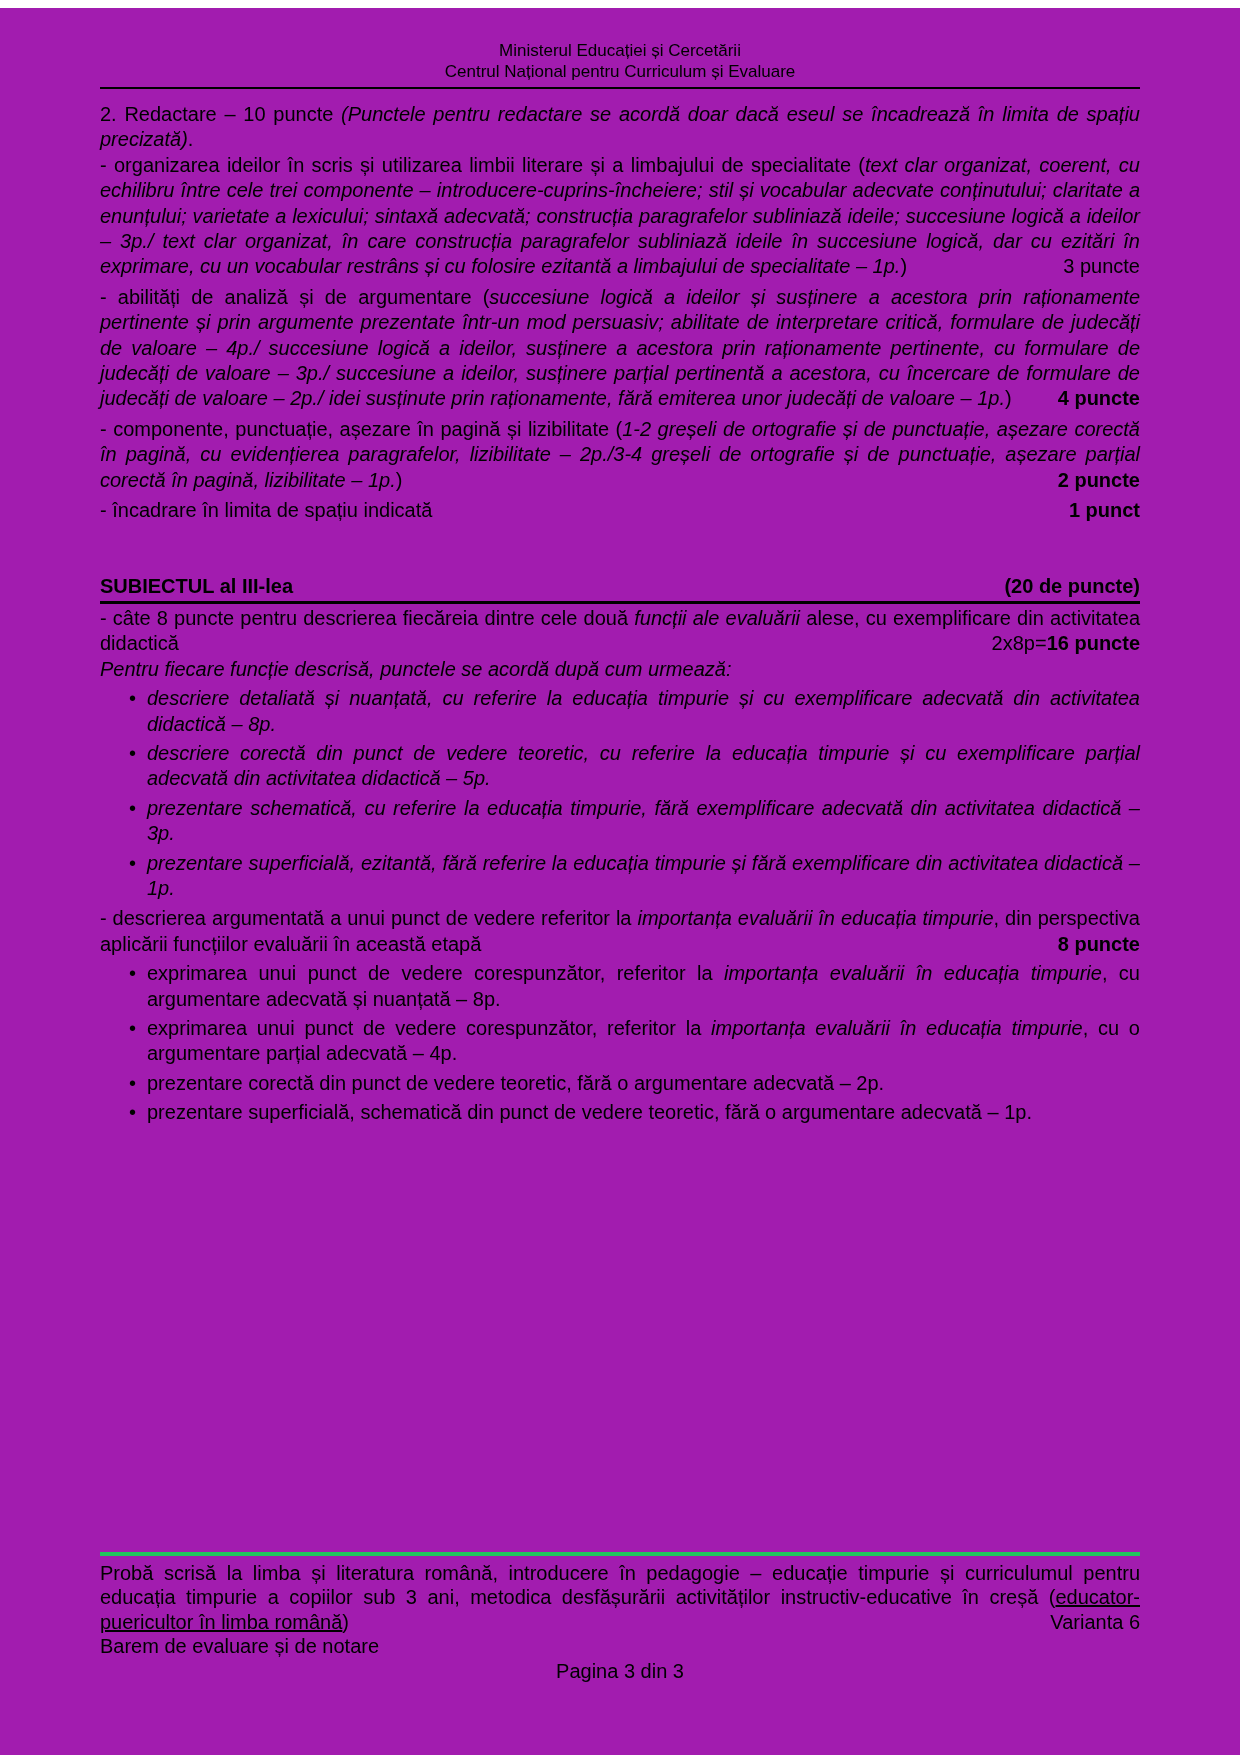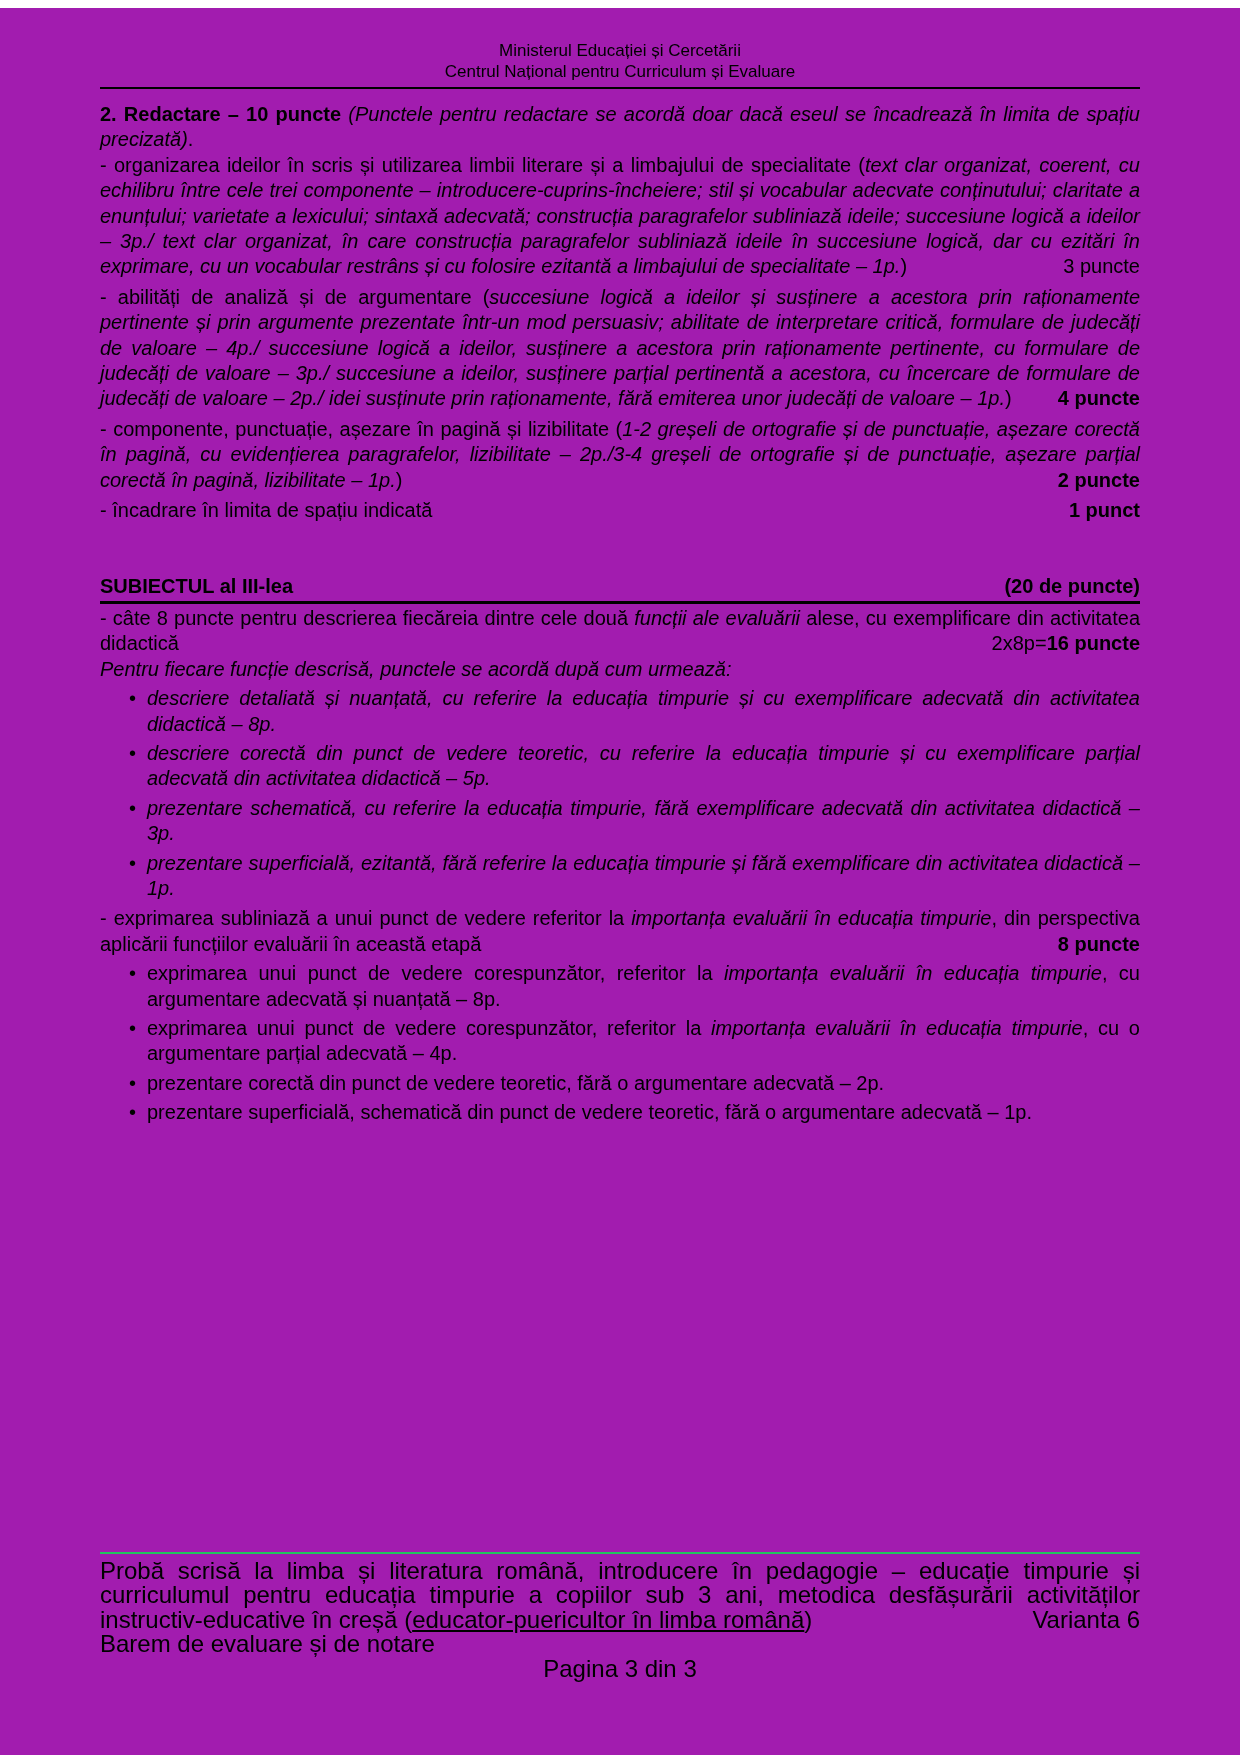--- a/index.html
+++ b/index.html
@@ -26,41 +26,41 @@
     display:flex; justify-content:space-between; align-items:flex-end;
     font-weight:bold;
     border-bottom:3px solid #000;
     padding-bottom:2px;
     margin-bottom:2px;
   }
   .bullet { position:relative; padding-left:47px; text-align:justify; margin-top:4px; }
   .bullet .mark { position:absolute; left:29px; top:0; }
   .footer {
     position:absolute; left:100px; right:100px; top:1544px;
-    border-top:2px solid #22c55e;
+    border-top:4px solid #22c55e;
     padding-top:5px;
-    font-size:24px; line-height:24.3px;
+    font-size:20px; line-height:24.3px;
   }
   .footer .para { margin:0; }
   .page-num { text-align:center; margin-top:1px; }
 </style>
 </head>
 <body>
 
 <div class="page">
 
   <div class="hdr">
     <div>Ministerul Educației și Cercetării</div>
     <div>Centrul Național pentru Curriculum și Evaluare</div>
   </div>
   <div class="rule"></div>
 
   <div class="docbody">
 
-    <p class="para"><span style="font-weight: bold;">2. Redactare – 10 puncte </span><span style="font-style: italic;">(Punctele pentru redactare se acordă doar dacă eseul se încadrează în limita de spațiu precizată)</span><span>.</span></p>
+    <p class="para"><span style="font-weight: normal;">2. Redactare – 10 puncte </span><span style="font-style: italic;">(Punctele pentru redactare se acordă doar dacă eseul se încadrează în limita de spațiu precizată)</span><span>.</span></p>
 
     <div class="para item">
       <span><span>- organizarea ideilor în scris și utilizarea limbii literare și a limbajului de specialitate (</span><span style="font-style: italic;">text clar organizat, coerent, cu echilibru între cele trei componente – introducere-cuprins-încheiere; stil și vocabular adecvate conținutului; claritate a enunțului; varietate a lexicului; sintaxă adecvată; construcția paragrafelor subliniază ideile; succesiune logică a ideilor – 3p./ text clar organizat, în care construcția paragrafelor subliniază ideile în succesiune logică, dar cu ezitări în exprimare, cu un vocabular restrâns și cu folosire ezitantă a limbajului de specialitate – 1p.</span><span>)</span></span>
       <span class="pts"><span style="font-weight: normal;">3 puncte</span></span>
     </div>
 
     <div class="para item mt">
       <span><span>- abilități de analiză și de argumentare (</span><span style="font-style: italic;">succesiune logică a ideilor și susținere a acestora prin raționamente pertinente și prin argumente prezentate într-un mod persuasiv; abilitate de interpretare critică, formulare de judecăți de valoare – 4p./ succesiune logică a ideilor, susținere a acestora prin raționamente pertinente, cu formulare de judecăți de valoare – 3p./ succesiune a ideilor, susținere parțial pertinentă a acestora, cu încercare de formulare de judecăți de valoare – 2p./ idei susținute prin raționamente, fără emiterea unor judecăți de valoare – 1p.</span><span>)</span></span>
       <span class="pts"><span style="font-weight: bold;">4 puncte</span></span>
     </div>
@@ -100,21 +100,21 @@
       <div class="bullet">
         <span class="mark">•</span>
         <span><span style="font-style: italic;">prezentare schematică, cu referire la educația timpurie, fără exemplificare adecvată din activitatea didactică – 3p.</span></span>
       </div>
       <div class="bullet">
         <span class="mark">•</span>
         <span><span style="font-style: italic;">prezentare superficială, ezitantă, fără referire la educația timpurie și fără exemplificare din activitatea didactică – 1p.</span></span>
       </div>
 
       <div class="para item mt">
-        <span><span>- exprimarea subliniază a unui punct de vedere referitor la </span><span style="font-style: italic;">importanța evaluării în educația timpurie</span><span>, din perspectiva aplicării funcțiilor evaluării în această etapă</span></span>
+        <span><span>- descrierea argumentată a unui punct de vedere referitor la </span><span style="font-style: italic;">importanța evaluării în educația timpurie</span><span>, din perspectiva aplicării funcțiilor evaluării în această etapă</span></span>
         <span class="pts"><span style="font-weight: bold;">8 puncte</span></span>
       </div>
 
       <div class="bullet">
         <span class="mark">•</span>
         <span><span>exprimarea unui punct de vedere corespunzător, referitor la </span><span style="font-style: italic;">importanța evaluării în educația timpurie</span><span>, cu argumentare adecvată și nuanțată – 8p.</span></span>
       </div>
       <div class="bullet">
         <span class="mark">•</span>
         <span><span>exprimarea unui punct de vedere corespunzător, referitor la </span><span style="font-style: italic;">importanța evaluării în educația timpurie</span><span>, cu o argumentare parțial adecvată – 4p.</span></span>

